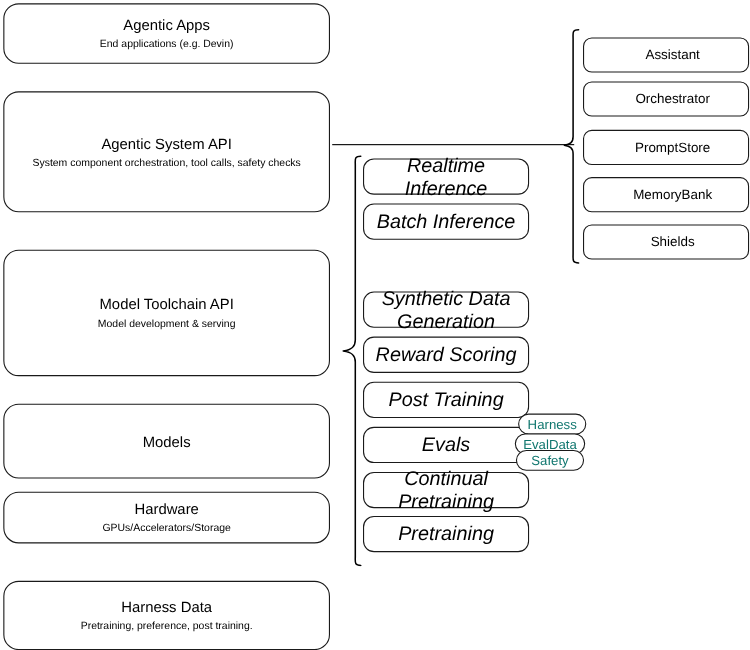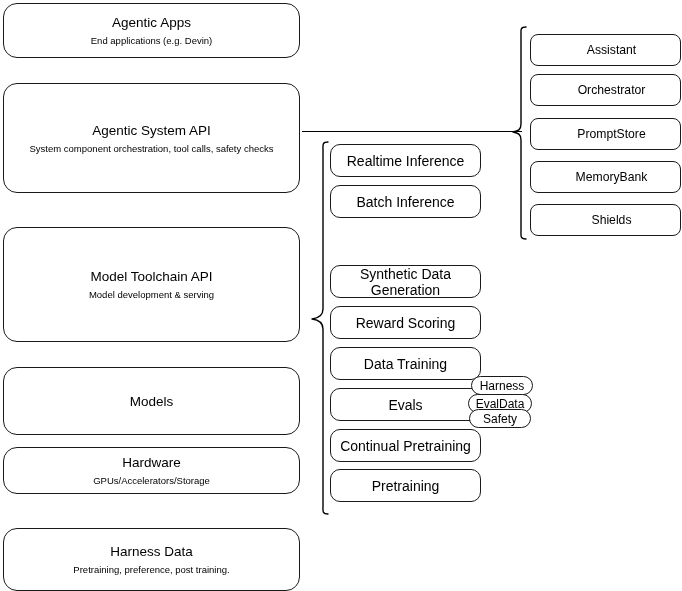--- a/index.html
+++ b/index.html
@@ -52,21 +52,22 @@
     margin-top: 3px;
     color: #000;
   }
 
   
   .mid-box {
     left: 330px;
     width: 151px;
     height: 33px;
     border-radius: 10px;
-    font-size: 14px;
+    font-size: 18px;
+    font-style: italic;
   }
 
   
   .right-box {
     left: 530px;
     width: 151px;
     height: 32px;
     border-radius: 8px;
     font-size: 12.2px;
     padding-left: 12px;
@@ -76,21 +77,21 @@
   .pill {
     position: absolute;
     box-sizing: border-box;
     background: #ffffff;
     border: 1.4px solid #1a1a1a;
     border-radius: 40px;
     display: flex;
     align-items: center;
     justify-content: center;
     font-size: 12px;
-    color: #000000;
+    color: #0f766e;
     height: 19px;
     z-index: 5;
   }
 
   
   .connector {
     position: absolute;
     background: #000000;
     height: 1.4px;
     z-index: 1;
@@ -175,21 +176,21 @@
   <div class="box mid-box" style="top:185px;">
     <span>Batch Inference</span>
   </div>
   <div class="box mid-box" style="top:265px;">
     <span>Synthetic Data Generation</span>
   </div>
   <div class="box mid-box" style="top:306px;">
     <span>Reward Scoring</span>
   </div>
   <div class="box mid-box" style="top:347px;">
-    <span>Data Training</span>
+    <span>Post Training</span>
   </div>
   <div class="box mid-box" style="top:388px;">
     <span>Evals</span>
   </div>
   <div class="box mid-box" style="top:429px;">
     <span>Continual Pretraining</span>
   </div>
   <div class="box mid-box" style="top:469px;">
     <span>Pretraining</span>
   </div>

